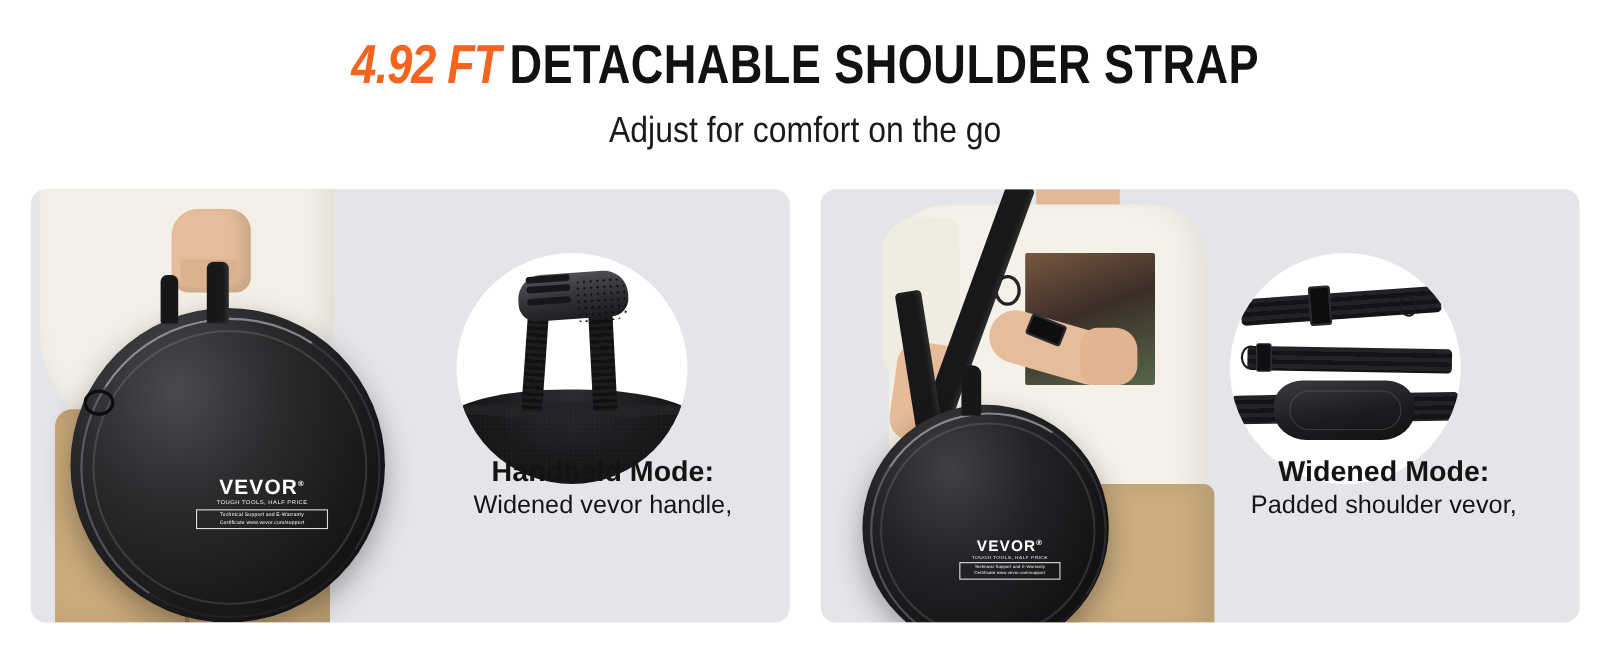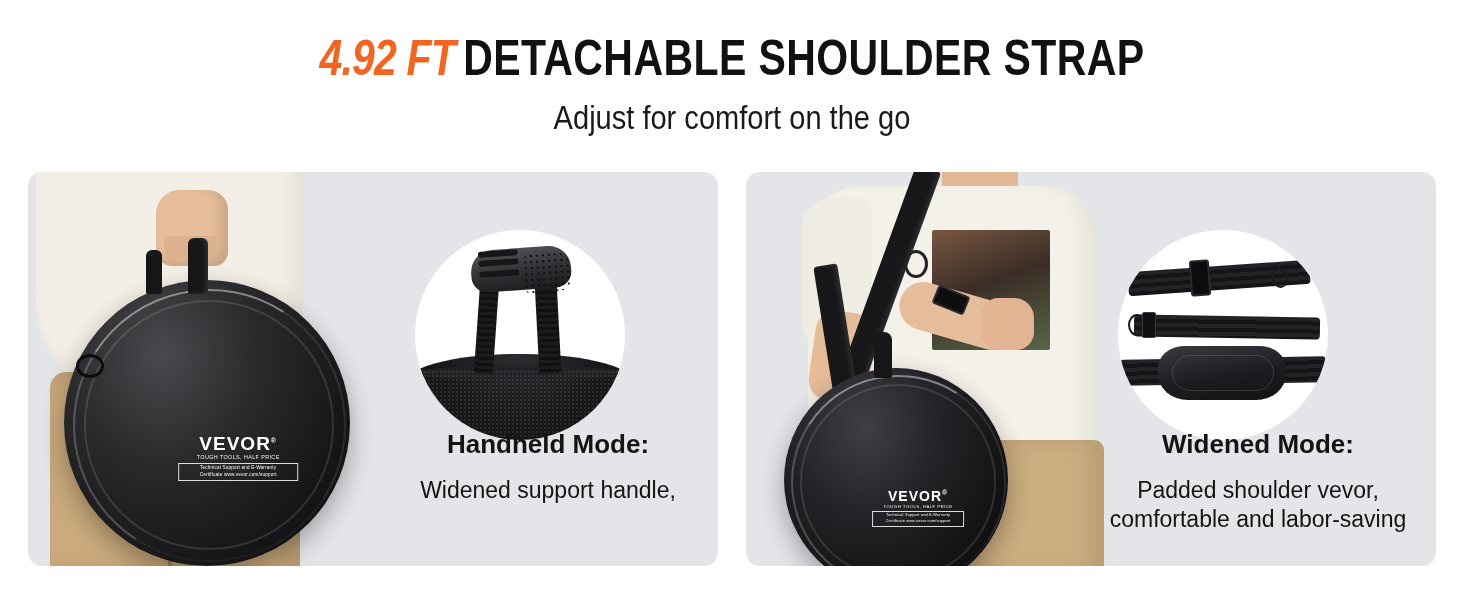--- a/index.html
+++ b/index.html
@@ -502,21 +502,21 @@
   .caption {
     position: absolute;
     top: 240px;
     width: 320px;
     text-align: center;
     color: #141414;
   }
   .caption-left  { left: 360px; }
   .caption-right { left: 352px; }
   .caption-title {
-    margin: 16px;
+    margin: 0;
     font-size: 26px;
     line-height: 32px;
     font-weight: bold;
     white-space: nowrap;
   }
   .caption-line {
     margin: 0;
     font-size: 23px;
     line-height: 29px;
     font-weight: normal;
@@ -565,21 +565,21 @@
       <div class="bag-top-edge"></div>
       <div class="bag-texture"></div>
       <div class="webbing web-a"></div>
       <div class="webbing web-b"></div>
       <div class="grip-pad"></div>
       <div class="grip-dots"></div>
     </div>
 
     <div class="caption caption-left">
       <p class="caption-title">Handheld Mode:</p>
-      <p class="caption-line">Widened support handle,</p>
+      <p class="caption-line">Widened vevor handle,</p>
     </div>
   </div>
 
   <div class="panel panel-right">
 
     <div class="photo photo-right">
       <div class="neck-r"></div>
       <div class="shirt-r"></div>
       <div class="graphic-tee"></div>
       <div class="sleeve-r"></div>
@@ -616,16 +616,15 @@
       <div class="strap-seg seg-2"></div>
       <div class="hook-b"></div>
       <div class="slider-b"></div>
       <div class="strap-seg seg-3"></div>
       <div class="shoulder-pad"></div>
     </div>
 
     <div class="caption caption-right">
       <p class="caption-title">Widened Mode:</p>
       <p class="caption-line">Padded shoulder vevor,</p>
-      <p class="caption-line">comfortable and labor-saving</p>
     </div>
   </div>
 </div>
 
 </body></html>

